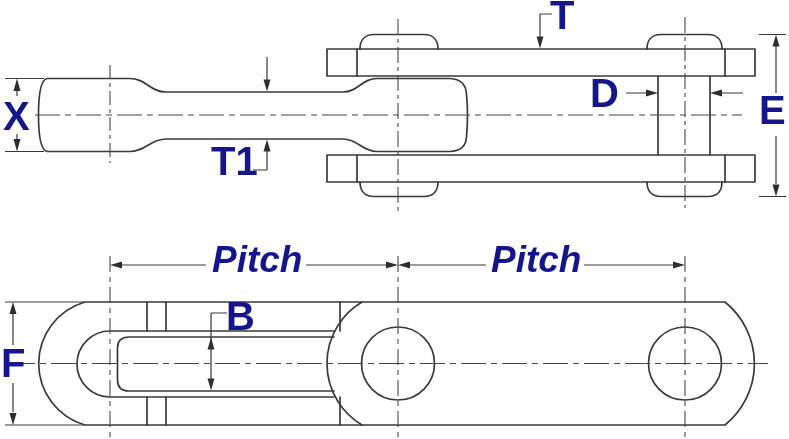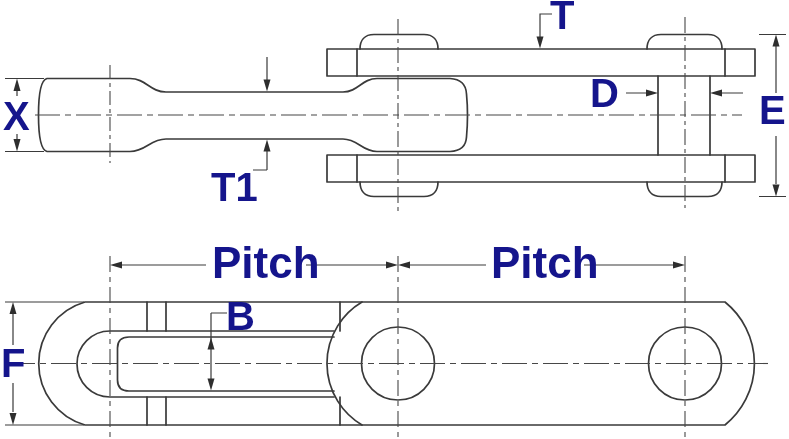--- a/index.html
+++ b/index.html
@@ -18,21 +18,21 @@
   .stage svg{position:absolute;left:0;top:0;}
   .dim-label{
     position:absolute;
     color:var(--label-color);
     font-weight:bold;
     font-size:40px;
     line-height:1;
     white-space:nowrap;
     user-select:none;
   }
-  .dim-label.pitch{font-size:44px;}
+  .dim-label.pitch{font-size:37px;font-style:italic;}
 </style>
 </head>
 <body>
 
 <div class="stage">
 
   <svg width="789" height="439" viewBox="0 0 789 439">
 
     <g fill="none" stroke="#3a3a3a" stroke-width="1.7" stroke-linecap="round" stroke-linejoin="round">
 
@@ -142,21 +142,21 @@
 
       <g>
         <path d="M 5,302 H 84 M 5,425 H 84 M 13,314 V 345 M 13,383 V 412"></path>
         <polygon points="13,302 9.5,314 16.5,314" fill="#2e2e2e" stroke="none"></polygon>
         <polygon points="13,425 9.5,413 16.5,413" fill="#2e2e2e" stroke="none"></polygon>
       </g>
     </g>
   </svg>
 
   <div class="dim-label" style="left:3px;top:96px;">X</div>
-  <div class="dim-label" style="left:211px;top:167px;">T1</div>
+  <div class="dim-label" style="left:211px;top:141px;">T1</div>
   <div class="dim-label" style="left:550px;top:-5px;">T</div>
   <div class="dim-label" style="left:590px;top:73px;">D</div>
   <div class="dim-label" style="left:759px;top:90px;">E</div>
   <div class="dim-label pitch" style="left:212px;top:241px;">Pitch</div>
   <div class="dim-label pitch" style="left:491px;top:241px;">Pitch</div>
   <div class="dim-label" style="left:226px;top:296px;">B</div>
   <div class="dim-label" style="left:1px;top:343px;">F</div>
 
 </div>
 

